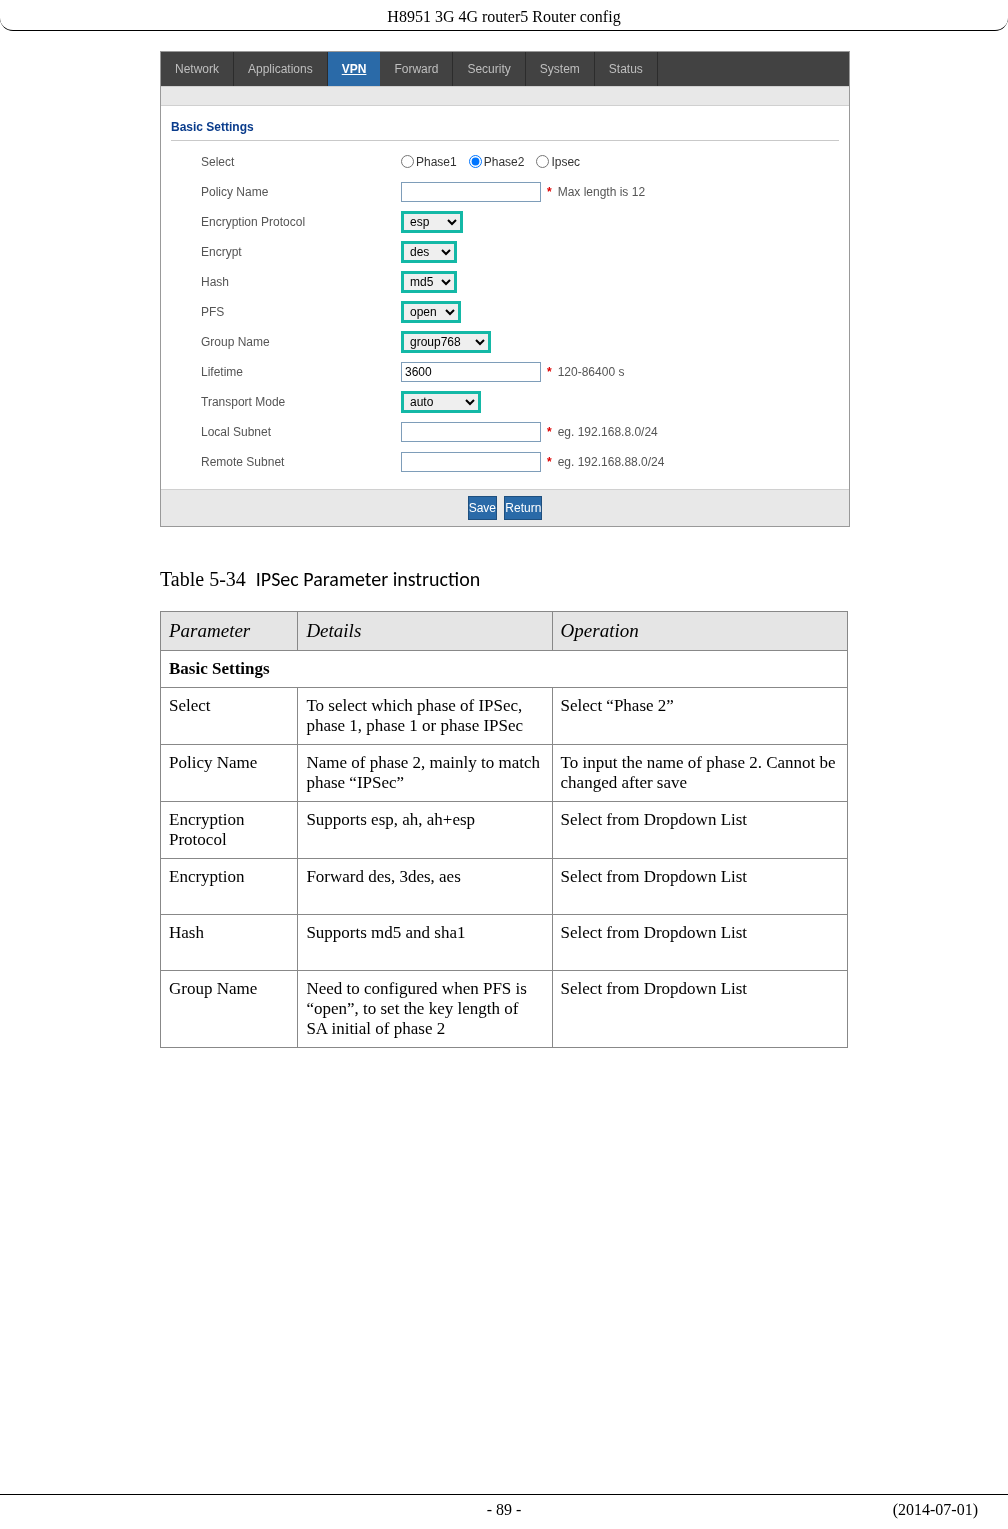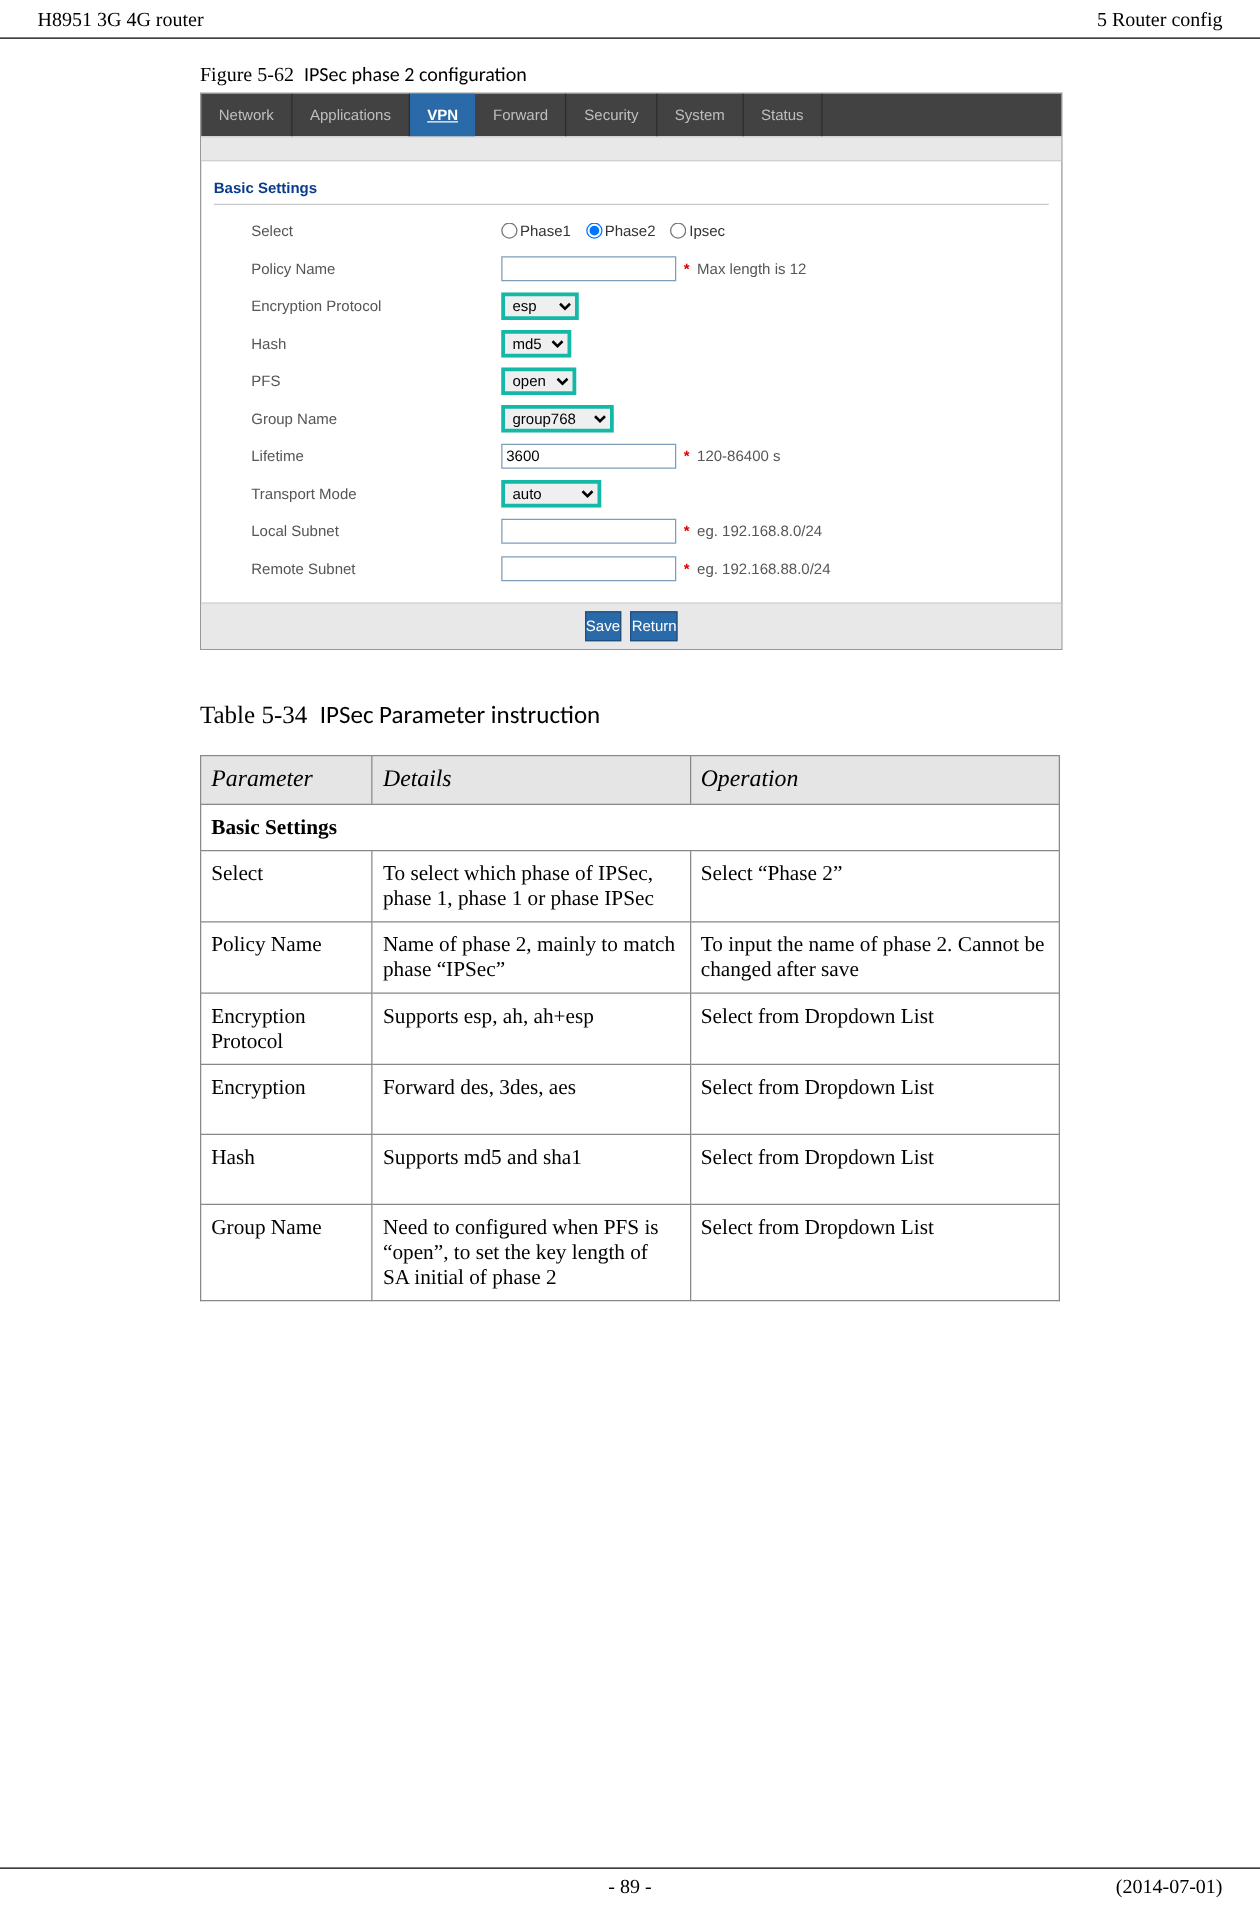--- a/index.html
+++ b/index.html
@@ -7,24 +7,25 @@
       font-family: "Times New Roman", serif;
       background: #fff;
       width: 1008px;
       margin: 0 auto;
       padding: 0;
       font-size: 16px;
       color: #000;
     }
     .page-header {
       display: flex;
-      justify-content: space-between;
+      justify-content: center;
       border-bottom: 1px solid #000;
       padding: 8px 30px 4px 30px;
       font-size: 16px;
+      border-radius: 13px;
     }
     .content {
       padding: 20px 160px 0 160px;
     }
     .fig-caption {
       font-size: 16px;
       margin-bottom: 4px;
     }
     .fig-caption .fig-num {
       font-family: "Times New Roman", serif;
@@ -209,24 +210,20 @@
   </style>
 </head>
 <body>
 
 <div class="page-header">
   <span>H8951 3G 4G router</span>
   <span>5  Router config</span>
 </div>
 
 <div class="content">
-  <div class="fig-caption">
-    <span class="fig-num">Figure 5-62</span>&nbsp;
-    <span class="fig-title">IPSec phase 2 configuration</span>
-  </div>
 
   <div class="screenshot">
     <div class="main-tabs">
       <div class="main-tab">Network</div>
       <div class="main-tab">Applications</div>
       <div class="main-tab active">VPN</div>
       <div class="main-tab">Forward</div>
       <div class="main-tab">Security</div>
       <div class="main-tab">System</div>
       <div class="main-tab">Status</div>
@@ -264,20 +261,26 @@
         </div>
       </div>
 
       <div class="form-row">
         <div class="form-label">Encryption Protocol</div>
         <div class="form-control-cell">
           <select class="form-select" style="width:62px"><option>esp</option></select>
         </div>
       </div>
 
+      <div class="form-row">
+        <div class="form-label">Encrypt</div>
+        <div class="form-control-cell">
+          <select class="form-select" style="width:56px"><option>des</option></select>
+        </div>
+      </div>
 
       <div class="form-row">
         <div class="form-label">Hash</div>
         <div class="form-control-cell">
           <select class="form-select" style="width:56px"><option>md5</option></select>
         </div>
       </div>
 
       <div class="form-row">
         <div class="form-label">PFS</div>

